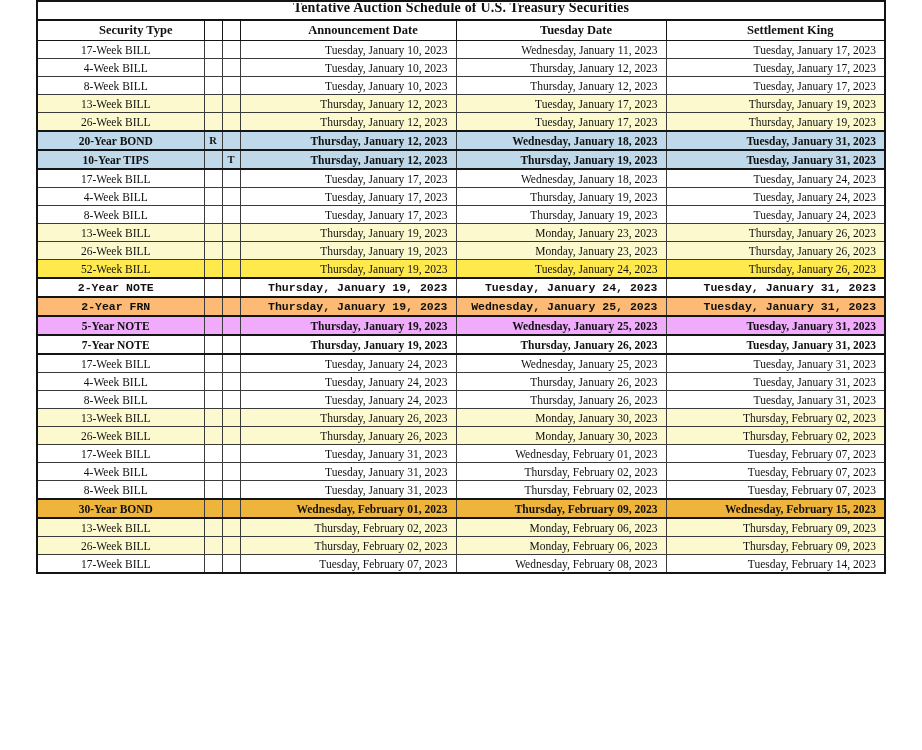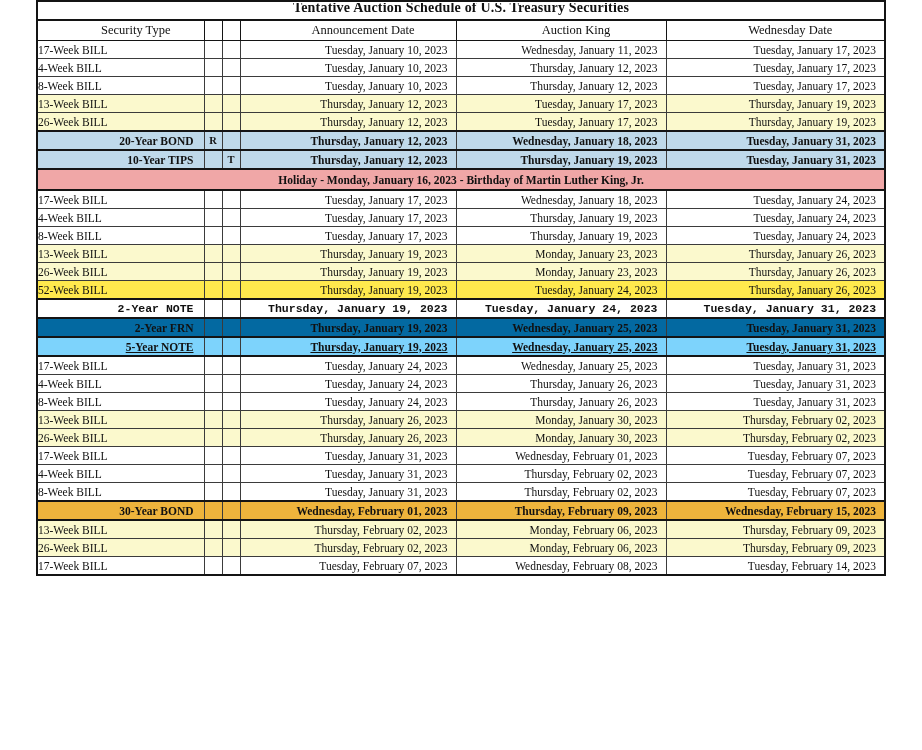--- a/index.html
+++ b/index.html
@@ -7,28 +7,28 @@
         font-family:"Liberation Serif", serif;color:#111;}
   .table-wrap{position:absolute;left:36px;top:0;width:848px;}
   table{border-collapse:collapse;table-layout:fixed;width:848px;border:2px solid #141414;}
   td,th{overflow:hidden;white-space:nowrap;vertical-align:middle;}
   
   .title-cell{border:none;border-left:2px solid #141414;border-right:2px solid #141414;background:#fff;}
   .title-clip{height:15px;overflow:hidden;}
   .title-text{display:block;margin-top:-3px;text-align:center;font-weight:bold;font-size:14px;letter-spacing:.2px;}
   
   th{border:1px solid #141414;border-top:2px solid #141414;border-bottom:1.5px solid #141414;
-     font-weight:normal;font-size:12.5px;height:17px;text-align:center;background:#fff;padding-left:31px;}
+     font-weight:bold;font-size:12.5px;height:17px;text-align:center;background:#fff;padding-left:31px;}
   
   td.c{border:1px solid #3b3b3b;height:17px;font-size:11.5px;padding:0;}
-  td.c-type{text-align:left;padding-right:10px;}
+  td.c-type{text-align:center;padding-right:10px;}
   td.c-flag{text-align:center;font-weight:bold;font-size:10.5px;}
   td.c-date{text-align:right;padding-right:8px;}
   tr.bold td{font-weight:bold;border-top:2px solid #141414;border-bottom:2px solid #141414;}
-  tr.bold td.c-type{text-align:right;padding-left:0;}
+  tr.bold td.c-type{text-align:center;padding-left:0;}
   td.holiday{border:2px solid #141414;text-align:center;font-weight:bold;font-size:11.5px;height:17px;}
   
   .caption{position:absolute;left:0;width:922px;top:706px;text-align:center;
            font-size:17px;letter-spacing:3px;color:#2b2b2b;font-family:"Liberation Serif",serif;}
   
   .cropped-line{position:absolute;left:188px;top:744px;width:566px;height:6px;opacity:.35;
     background:repeating-linear-gradient(90deg,#b9b9bd 0 13px,transparent 13px 19px);
     filter:blur(.6px);}
 </style>
 </head>
@@ -51,22 +51,22 @@
             <div class="title-clip">
               <span class="title-text">Tentative Auction Schedule of U.S. Treasury Securities</span>
             </div>
           </td>
         </tr>
         <tr>
           <th>Security Type</th>
           <th></th>
           <th></th>
           <th>Announcement Date</th>
-          <th>Auction King</th>
-          <th>Wednesday Date</th>
+          <th>Tuesday Date</th>
+          <th>Settlement King</th>
         </tr>
       </thead>
       <tbody>
           <tr style="background: rgb(255, 255, 255);">
             <td class="c c-type">17-Week BILL</td>
             <td class="c c-flag"></td>
             <td class="c c-flag"></td>
             <td class="c c-date">Tuesday, January 10, 2023</td>
             <td class="c c-date">Wednesday, January 11, 2023</td>
             <td class="c c-date">Tuesday, January 17, 2023</td>
@@ -112,23 +112,20 @@
             <td class="c c-date">Tuesday, January 31, 2023</td>
           </tr>
           <tr class="bold" style="background: rgb(191, 217, 234); font-family: Liberation Serif, serif;">
             <td class="c c-type">10-Year TIPS</td>
             <td class="c c-flag"></td>
             <td class="c c-flag">T</td>
             <td class="c c-date">Thursday, January 12, 2023</td>
             <td class="c c-date">Thursday, January 19, 2023</td>
             <td class="c c-date">Tuesday, January 31, 2023</td>
           </tr>
-          <tr class="bold" style="background: rgb(240, 167, 167);">
-            <td colspan="6" class="holiday">Holiday - Monday, January 16, 2023 - Birthday of Martin Luther King, Jr.</td>
-          </tr>
           <tr style="background: rgb(255, 255, 255);">
             <td class="c c-type">17-Week BILL</td>
             <td class="c c-flag"></td>
             <td class="c c-flag"></td>
             <td class="c c-date">Tuesday, January 17, 2023</td>
             <td class="c c-date">Wednesday, January 18, 2023</td>
             <td class="c c-date">Tuesday, January 24, 2023</td>
           </tr>
           <tr style="background: rgb(255, 255, 255);">
             <td class="c c-type">4-Week BILL</td>
@@ -171,34 +168,42 @@
             <td class="c c-date">Thursday, January 26, 2023</td>
           </tr>
           <tr class="bold" style="background: rgb(255, 255, 255); font-family: Liberation Mono, monospace;">
             <td class="c c-type">2-Year NOTE</td>
             <td class="c c-flag"></td>
             <td class="c c-flag"></td>
             <td class="c c-date">Thursday, January 19, 2023</td>
             <td class="c c-date">Tuesday, January 24, 2023</td>
             <td class="c c-date">Tuesday, January 31, 2023</td>
           </tr>
-          <tr class="bold" style="background: #0369a1;">
+          <tr class="bold" style="background: #fdba74; font-family: Liberation Mono, monospace;">
             <td class="c c-type">2-Year FRN</td>
             <td class="c c-flag"></td>
             <td class="c c-flag"></td>
             <td class="c c-date">Thursday, January 19, 2023</td>
             <td class="c c-date">Wednesday, January 25, 2023</td>
             <td class="c c-date">Tuesday, January 31, 2023</td>
           </tr>
-          <tr class="bold" style="background: #7dd3fc; text-decoration: underline;">
+          <tr class="bold" style="background: #f0abfc;">
             <td class="c c-type">5-Year NOTE</td>
             <td class="c c-flag"></td>
             <td class="c c-flag"></td>
             <td class="c c-date">Thursday, January 19, 2023</td>
             <td class="c c-date">Wednesday, January 25, 2023</td>
+            <td class="c c-date">Tuesday, January 31, 2023</td>
+          </tr>
+          <tr class="bold" style="background: rgb(255, 255, 255);">
+            <td class="c c-type">7-Year NOTE</td>
+            <td class="c c-flag"></td>
+            <td class="c c-flag"></td>
+            <td class="c c-date">Thursday, January 19, 2023</td>
+            <td class="c c-date">Thursday, January 26, 2023</td>
             <td class="c c-date">Tuesday, January 31, 2023</td>
           </tr>
           <tr style="background: rgb(255, 255, 255);">
             <td class="c c-type">17-Week BILL</td>
             <td class="c c-flag"></td>
             <td class="c c-flag"></td>
             <td class="c c-date">Tuesday, January 24, 2023</td>
             <td class="c c-date">Wednesday, January 25, 2023</td>
             <td class="c c-date">Tuesday, January 31, 2023</td>
           </tr>

